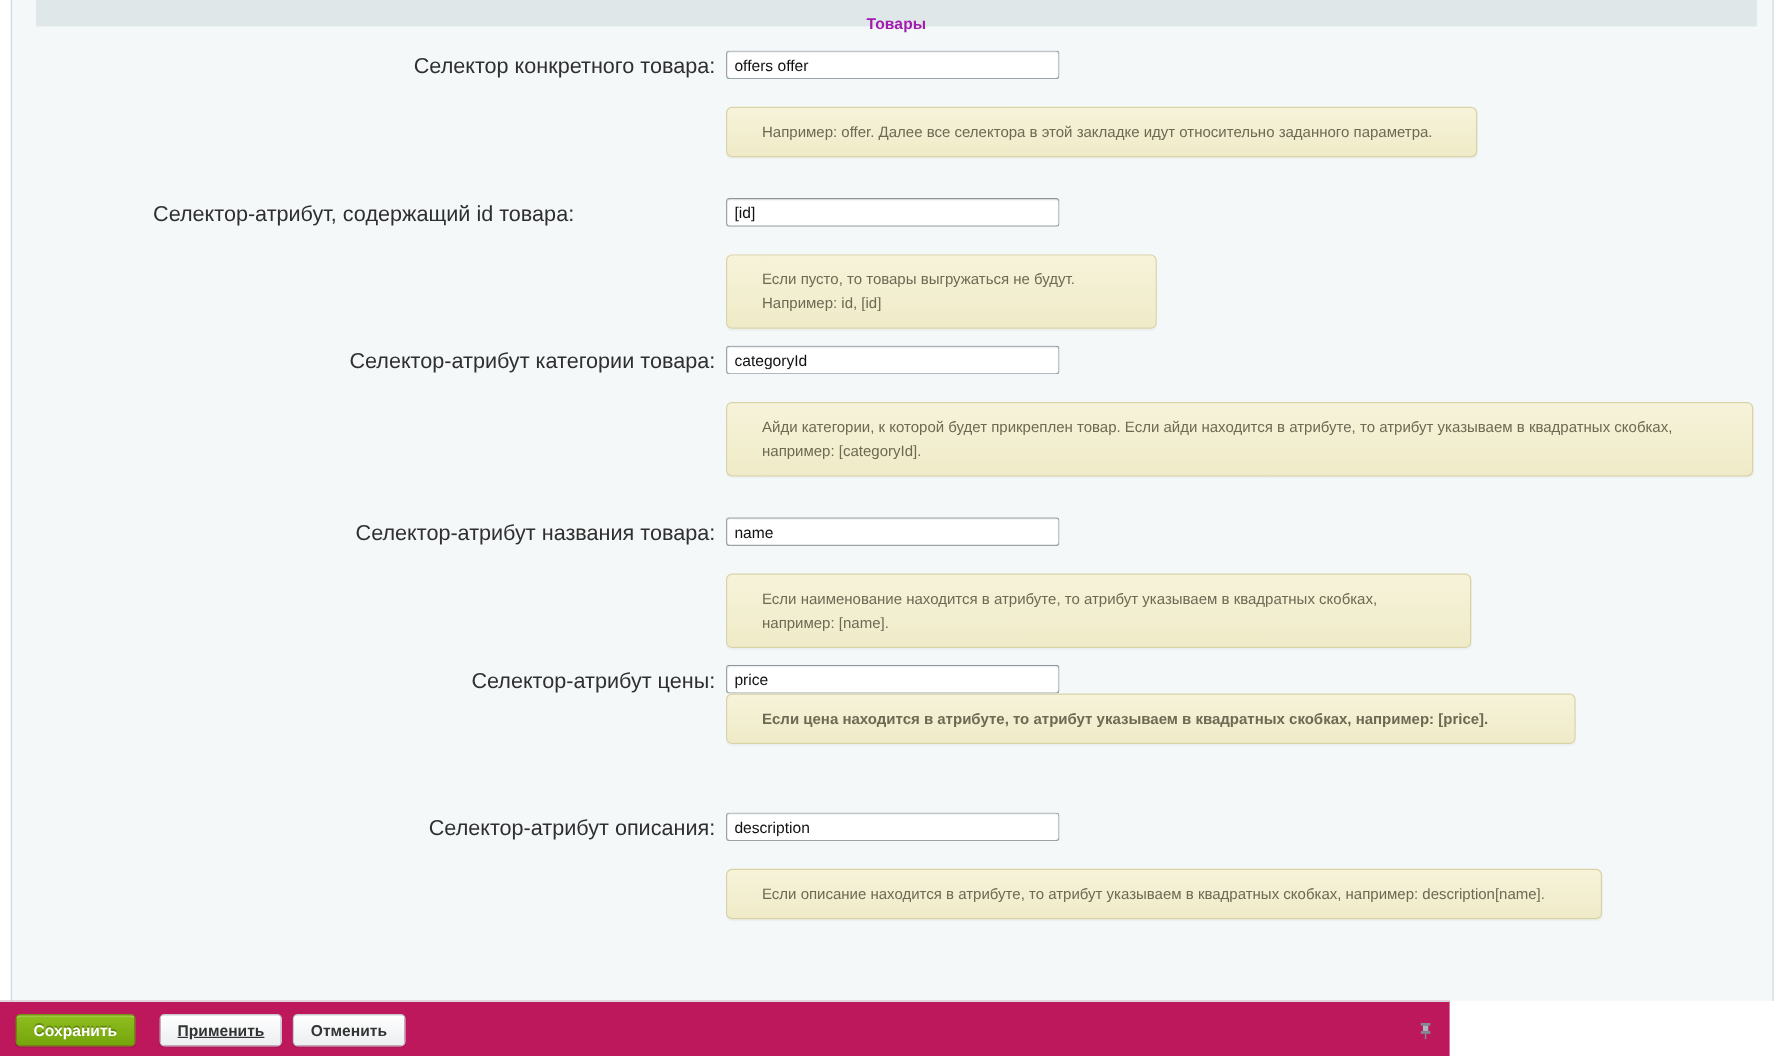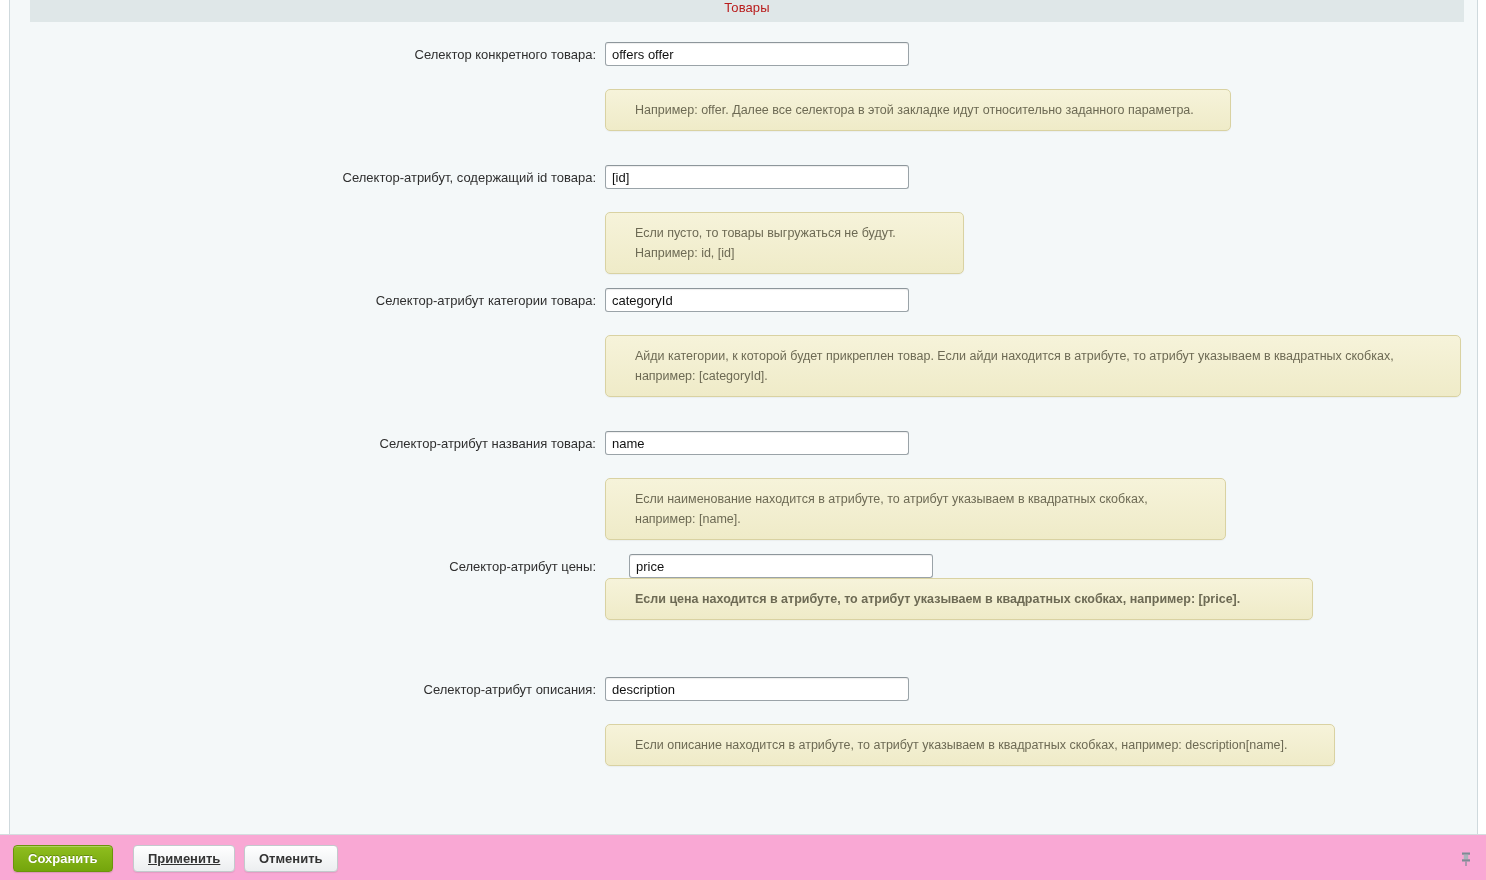--- a/index.html
+++ b/index.html
@@ -37,24 +37,24 @@
     left: 20px;
     top: 0;
     width: 1434px;
     height: 22px;
     background: #dfe7e8;
     text-align: center;
   }
   .section-header .title {
     display: block;
     font-size: 13px;
-    font-weight: normal;
-    color: #b91c1c;
+    font-weight: bold;
+    color: #a21caf;
     line-height: 16px;
-    padding-top: 0px;
+    padding-top: 12px;
     letter-spacing: 0.1px;
   }
 
   
   .form-body {
     position: absolute;
     left: 0;
     top: 22px;
     width: 1469px;
   }
@@ -62,29 +62,29 @@
   .field-row {
     position: relative;
     height: 0;
   }
 
   .field-label-wrap {
     position: absolute;
     left: 0;
     width: 586px;   
     text-align: right;
-    font-size: 13px;
+    font-size: 18px;
     color: #2f2f2f;
     line-height: 16px;
   }
 
   .text-input {
     position: absolute;
     left: 595px;
-    width: 304px;
+    width: 278px;
     height: 24px;
     padding: 2px 6px;
     font-family: "Liberation Sans", sans-serif;
     font-size: 13px;
     color: #111111;
     background: #ffffff;
     border: 1px solid #9aa3a8;
     border-top-color: #8d969b;
     border-radius: 3px;
     box-shadow: inset 0 1px 1px rgba(0,0,0,0.07);
@@ -103,23 +103,23 @@
     line-height: 20px;
     padding: 10px 29px;
     box-shadow: 0 1px 1px rgba(0,0,0,0.04);
   }
 
   
   .toolbar {
     position: absolute;
     left: 0;
     top: 834px;
-    width: 1486px;
+    width: 1208px;
     height: 46px;
-    background: #f9a8d4;
+    background: #be185d;
     border-top: 1px solid #d5dcdf;
   }
 
   .btn {
     position: absolute;
     top: 10px;
     height: 27px;
     padding: 0 14px;
     font-family: "Liberation Sans", sans-serif;
     font-size: 13px;
@@ -168,37 +168,37 @@
       <span class="title">Товары</span>
     </div>
 
     <div class="form-body" id="form-body">
         <div class="field-row">
           <div class="field-label-wrap" style="top: 25px;">Селектор конкретного товара:</div>
           <input type="text" class="text-input" value="offers offer" style="top: 20px;">
           <div class="hint-box" style="top: 67px; width: 626px;">Например: offer. Далее все селектора в этой закладке идут относительно заданного параметра.</div>
         </div>
         <div class="field-row">
-          <div class="field-label-wrap" style="top: 148px;">Селектор-атрибут, содержащий id товара:</div>
+          <div class="field-label-wrap" style="top: 148px; text-align: center;">Селектор-атрибут, содержащий id товара:</div>
           <input type="text" class="text-input" value="[id]" style="top: 143px;">
           <div class="hint-box" style="top: 190px; width: 359px;">Если пусто, то товары выгружаться не будут. Например: id, [id]</div>
         </div>
         <div class="field-row">
           <div class="field-label-wrap" style="top: 271px;">Селектор-атрибут категории товара:</div>
           <input type="text" class="text-input" value="categoryId" style="top: 266px;">
           <div class="hint-box" style="top: 313px; width: 856px;">Айди категории, к которой будет прикреплен товар. Если айди находится в атрибуте, то атрибут указываем в квадратных скобках, например: [categoryId].</div>
         </div>
         <div class="field-row">
           <div class="field-label-wrap" style="top: 414px;">Селектор-атрибут названия товара:</div>
           <input type="text" class="text-input" value="name" style="top: 409px;">
           <div class="hint-box" style="top: 456px; width: 621px;">Если наименование находится в атрибуте, то атрибут указываем в квадратных скобках, например: [name].</div>
         </div>
         <div class="field-row">
           <div class="field-label-wrap" style="top: 537px;">Селектор-атрибут цены:</div>
-          <input type="text" class="text-input" value="price" style="top: 532px; margin-left: 24px;">
+          <input type="text" class="text-input" value="price" style="top: 532px;">
           <div class="hint-box" style="top: 556px; width: 708px; font-weight: bold;">Если цена находится в атрибуте, то атрибут указываем в квадратных скобках, например: [price].</div>
         </div>
         <div class="field-row">
           <div class="field-label-wrap" style="top: 660px;">Селектор-атрибут описания:</div>
           <input type="text" class="text-input" value="description" style="top: 655px;">
           <div class="hint-box" style="top: 702px; width: 730px;">Если описание находится в атрибуте, то атрибут указываем в квадратных скобках, например: description[name].</div>
         </div>
       </div>
 
   </div>

